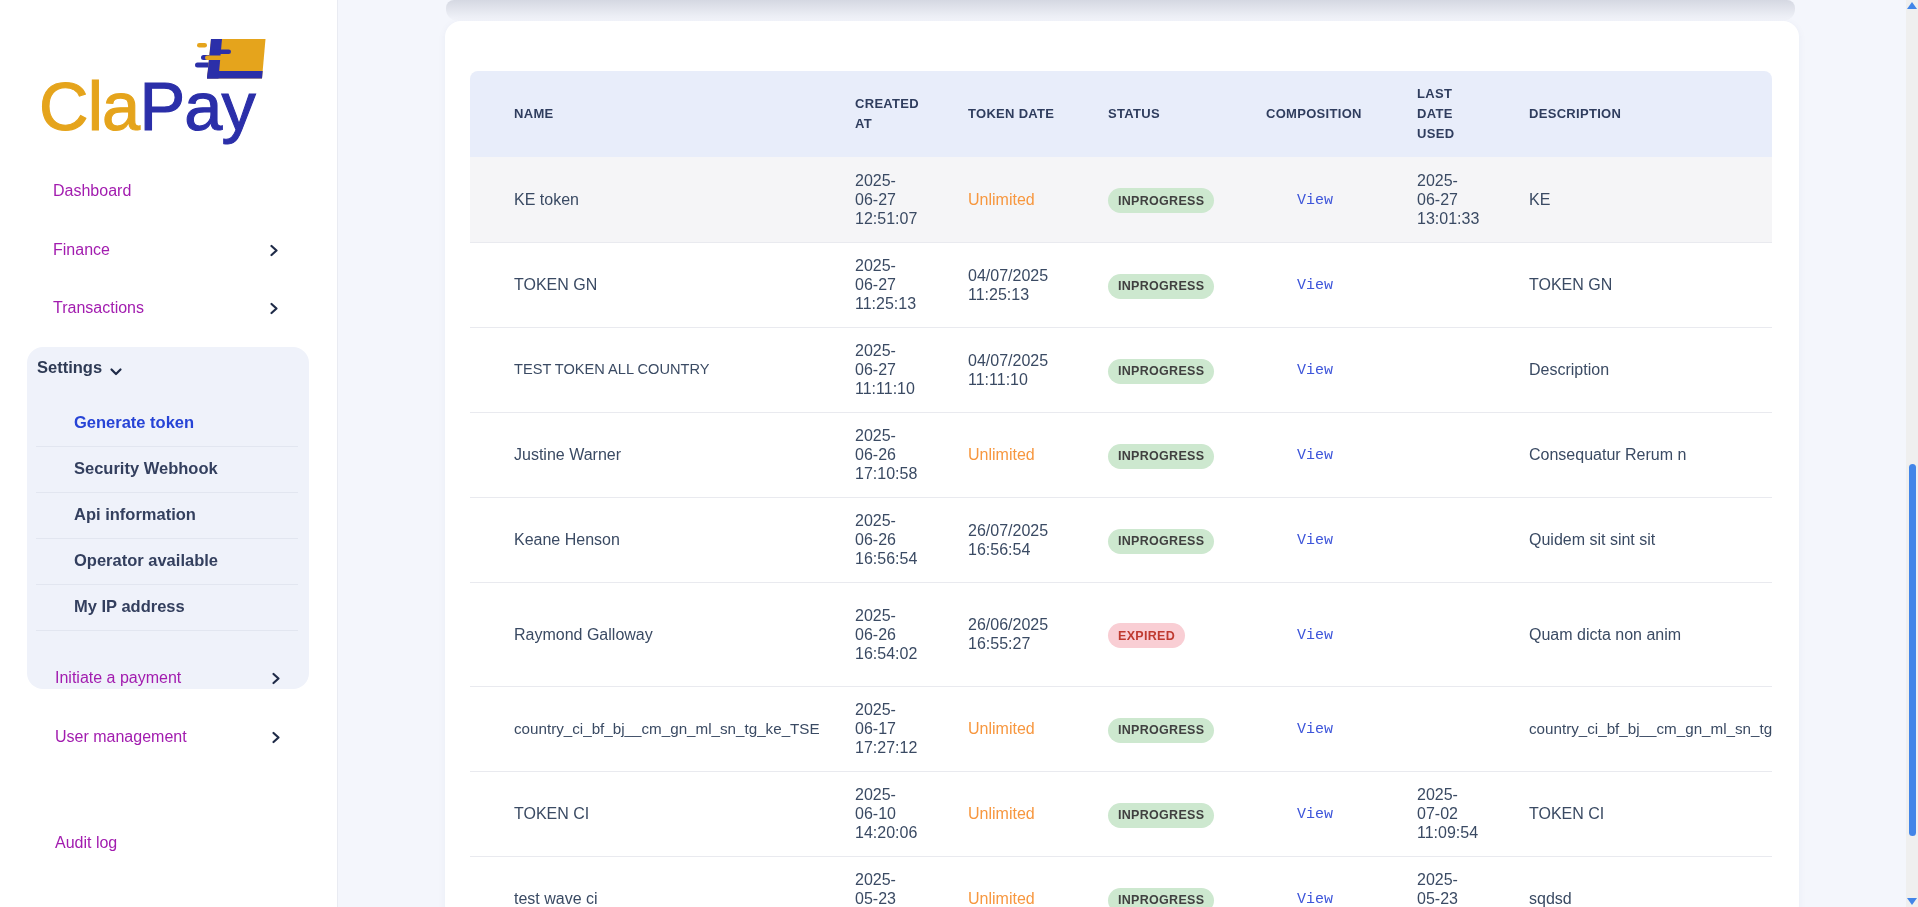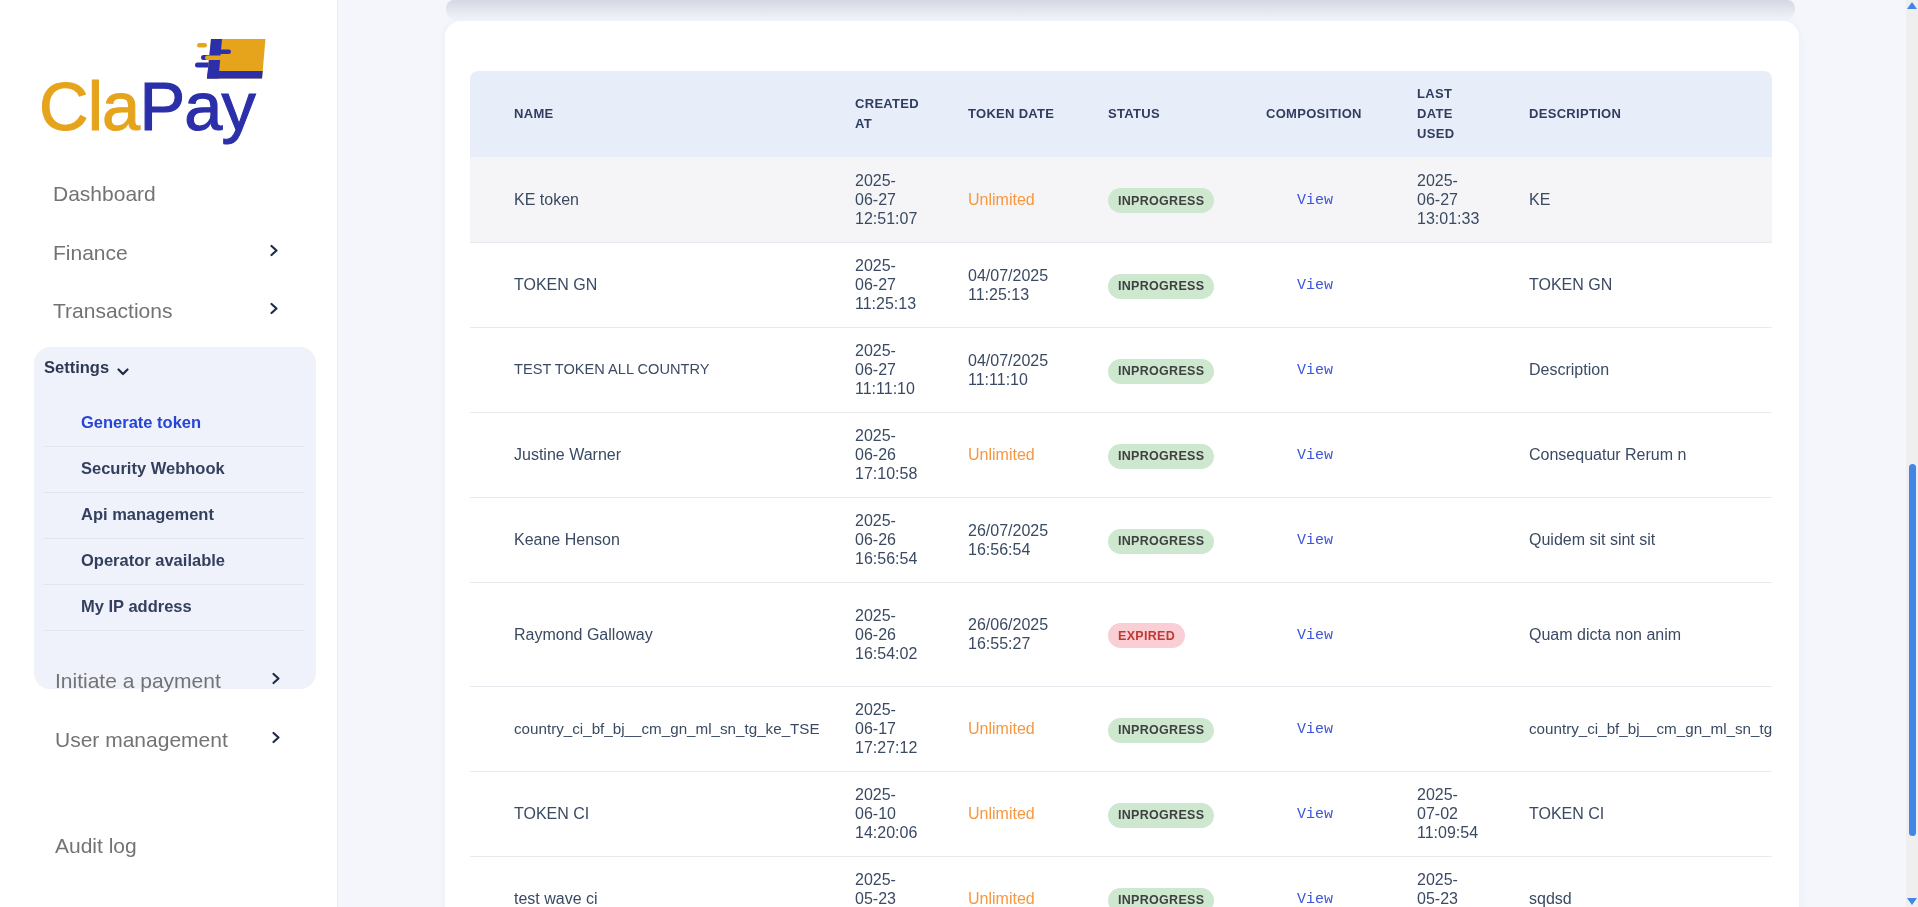--- a/index.html
+++ b/index.html
@@ -3,25 +3,25 @@
 <meta charset="utf-8">
 <style>
   * { margin:0; padding:0; box-sizing:border-box; }
   html,body { width:1918px; height:907px; overflow:hidden; background:#f4f6fc;
     font-family:"Liberation Sans", sans-serif; }
   .abs { position:absolute; }
 
   
   #sidebar { position:absolute; left:0; top:0; width:338px; height:907px;
     background:#ffffff; border-right:1px solid #e9ebf2; }
-  .navitem { position:absolute; left:53px; font-size:21px; color:#737373; }
+  .navitem { position:absolute; left:53px; font-size:16px; color:#a21caf; }
   .chev { position:absolute; left:268px; width:12px; height:12px; }
   .chev svg { display:block; }
 
-  #settingsbox { position:absolute; left:34px; top:347px; width:282px; height:342px;
+  #settingsbox { position:absolute; left:27px; top:347px; width:282px; height:342px;
     background:#eff2fa; border-radius:16px; }
   .subitem { position:absolute; left:47px; font-size:16.5px; font-weight:bold; color:#333f5e; }
   .subsep { position:absolute; left:9px; width:262px; height:1px; background:#e2e6f0; }
 
   
   #main { position:absolute; left:0; top:0; width:1918px; height:907px; background:#f4f6fc; }
   #topstrip { position:absolute; left:446px; top:0; width:1349px; height:21px;
     border-radius:8px 8px 12px 12px; background:linear-gradient(180deg,#d5d8e2 0%,#f3f5fb 100%); }
   #card { position:absolute; left:445px; top:21px; width:1354px; height:900px;
     background:#ffffff; border-radius:16px; box-shadow:0 2px 8px rgba(40,60,120,0.05); }
@@ -209,21 +209,21 @@
 
   <div id="settingsbox">
     <div class="abs" style="left:10px; top:11px; font-size:16.5px; font-weight:bold; color:#2e3a54;">Settings</div>
     <div class="abs" style="left:82px; top:16px;"><svg width="14" height="10" viewBox="0 0 14 10">
           <path d="M2.5 2.5 L7 7 L11.5 2.5" fill="none" stroke="#1f2b48" stroke-width="2.2" stroke-linecap="round" stroke-linejoin="round"></path>
         </svg></div>
     <div class="subitem" style="top:66px;  color:#2744d6;">Generate token</div>
     <div class="subsep" style="top:99px;"></div>
     <div class="subitem" style="top:112px;">Security Webhook</div>
     <div class="subsep" style="top:145px;"></div>
-    <div class="subitem" style="top:158px;">Api management</div>
+    <div class="subitem" style="top:158px;">Api information</div>
     <div class="subsep" style="top:191px;"></div>
     <div class="subitem" style="top:204px;text-align:center;">Operator available</div>
     <div class="subsep" style="top:237px;"></div>
     <div class="subitem" style="top:250px;">My IP address</div>
     <div class="subsep" style="top:283px;"></div>
   </div>
 
   <div class="navitem" style="top:669px; left:55px;">Initiate a payment</div>
   <div class="chev" style="top:672px; left:270px;">
       <svg width="12" height="13" viewBox="0 0 12 13">

